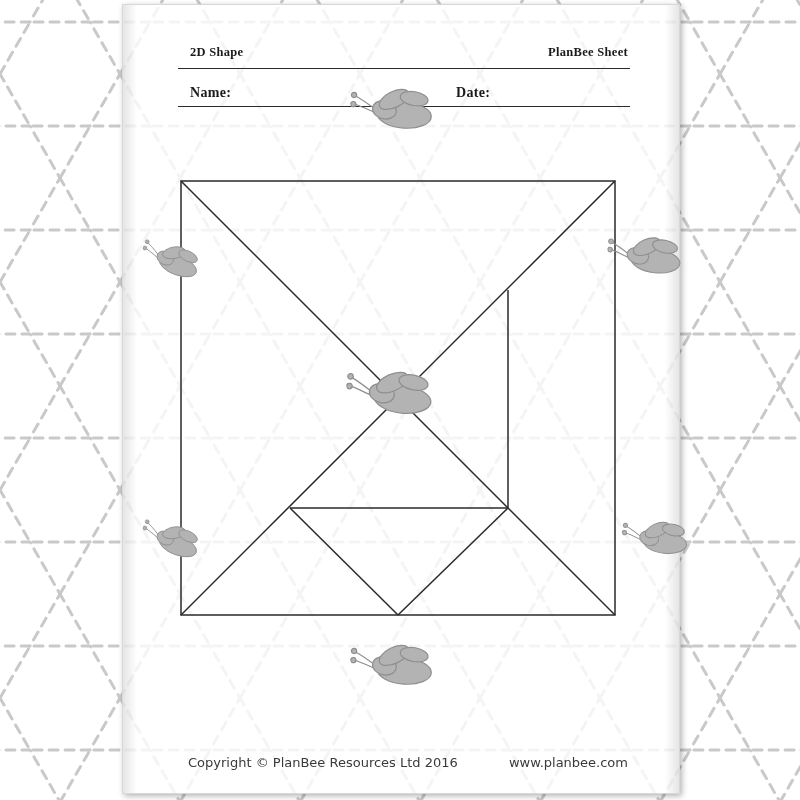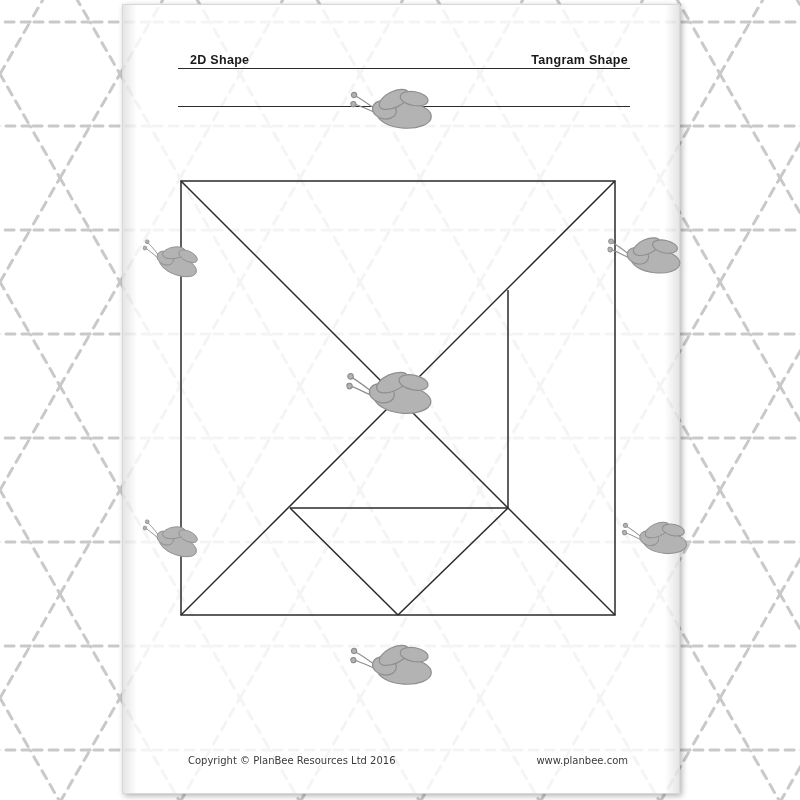--- a/index.html
+++ b/index.html
@@ -47,26 +47,25 @@
     position: absolute; right: 0; top: 0; width: 14px; height: 100%;
     background: linear-gradient(to left, rgba(0,0,0,0.10), rgba(0,0,0,0));
   }
 
   
   .hdr-row {
     position: absolute;
     left: 55px;
     width: 452px;
     height: 24px;
-    font-family: Liberation Sans, sans-serif;
+    font-family: Liberation Serif, serif;
     font-weight: bold;
     font-size: 12.5px;
     color: #1a1a1a;
     letter-spacing: 0.3px;
-    margin-top: 8px;
   }
   #hdr-title-row { top: 40px; }
   #hdr-title-row .left { position: absolute; left: 12px; top: 0; }
   #hdr-title-row .right { position: absolute; right: 2px; top: 0; }
 
   .rule {
     position: absolute;
     left: 55px;
     width: 452px;
     height: 0;
@@ -80,21 +79,21 @@
   #hdr-fields .date-label { position: absolute; left: 278px; top: 0; font-size: 14px; }
 
   
   .footer {
     position: absolute;
     top: 750px;
     left: 55px;
     width: 452px;
     height: 14px;
     font-family: "DejaVu Sans", sans-serif;
-    font-size: 10px;
+    font-size: 13px;
     color: #3a3a3a;
   }
   .footer .left { position: absolute; left: 10px; top: 0; }
   .footer .right { position: absolute; right: 2px; top: 0; text-align: right; }
 
   
   #tangram {
     position: absolute;
     left: 55px;
     top: 172px;
@@ -200,24 +199,28 @@
       </g>
     </g>
   </svg>
 
   <div id="page">
     <div id="page-shade-l"></div>
     <div id="page-shade-r"></div>
 
     <div class="hdr-row" id="hdr-title-row">
       <span class="left">2D Shape</span>
-      <span class="right">Tangram Shape</span>
+      <span class="right">PlanBee Sheet</span>
     </div>
     <div class="rule" id="rule-1"></div>
 
+    <div class="hdr-row" id="hdr-fields">
+      <span class="name-label">Name:</span>
+      <span class="date-label">Date:</span>
+    </div>
     <div class="rule" id="rule-2"></div>
 
     <svg id="tangram" viewBox="0 0 440 440" xmlns="http://www.w3.org/2000/svg">
       <g fill="none" stroke="#2a2a2a" stroke-width="1.5">
 
         <rect x="3" y="3" width="434" height="434"></rect>
 
         <line x1="3" y1="3" x2="437" y2="437"></line>
 
         <line x1="3" y1="437" x2="437" y2="3"></line>

